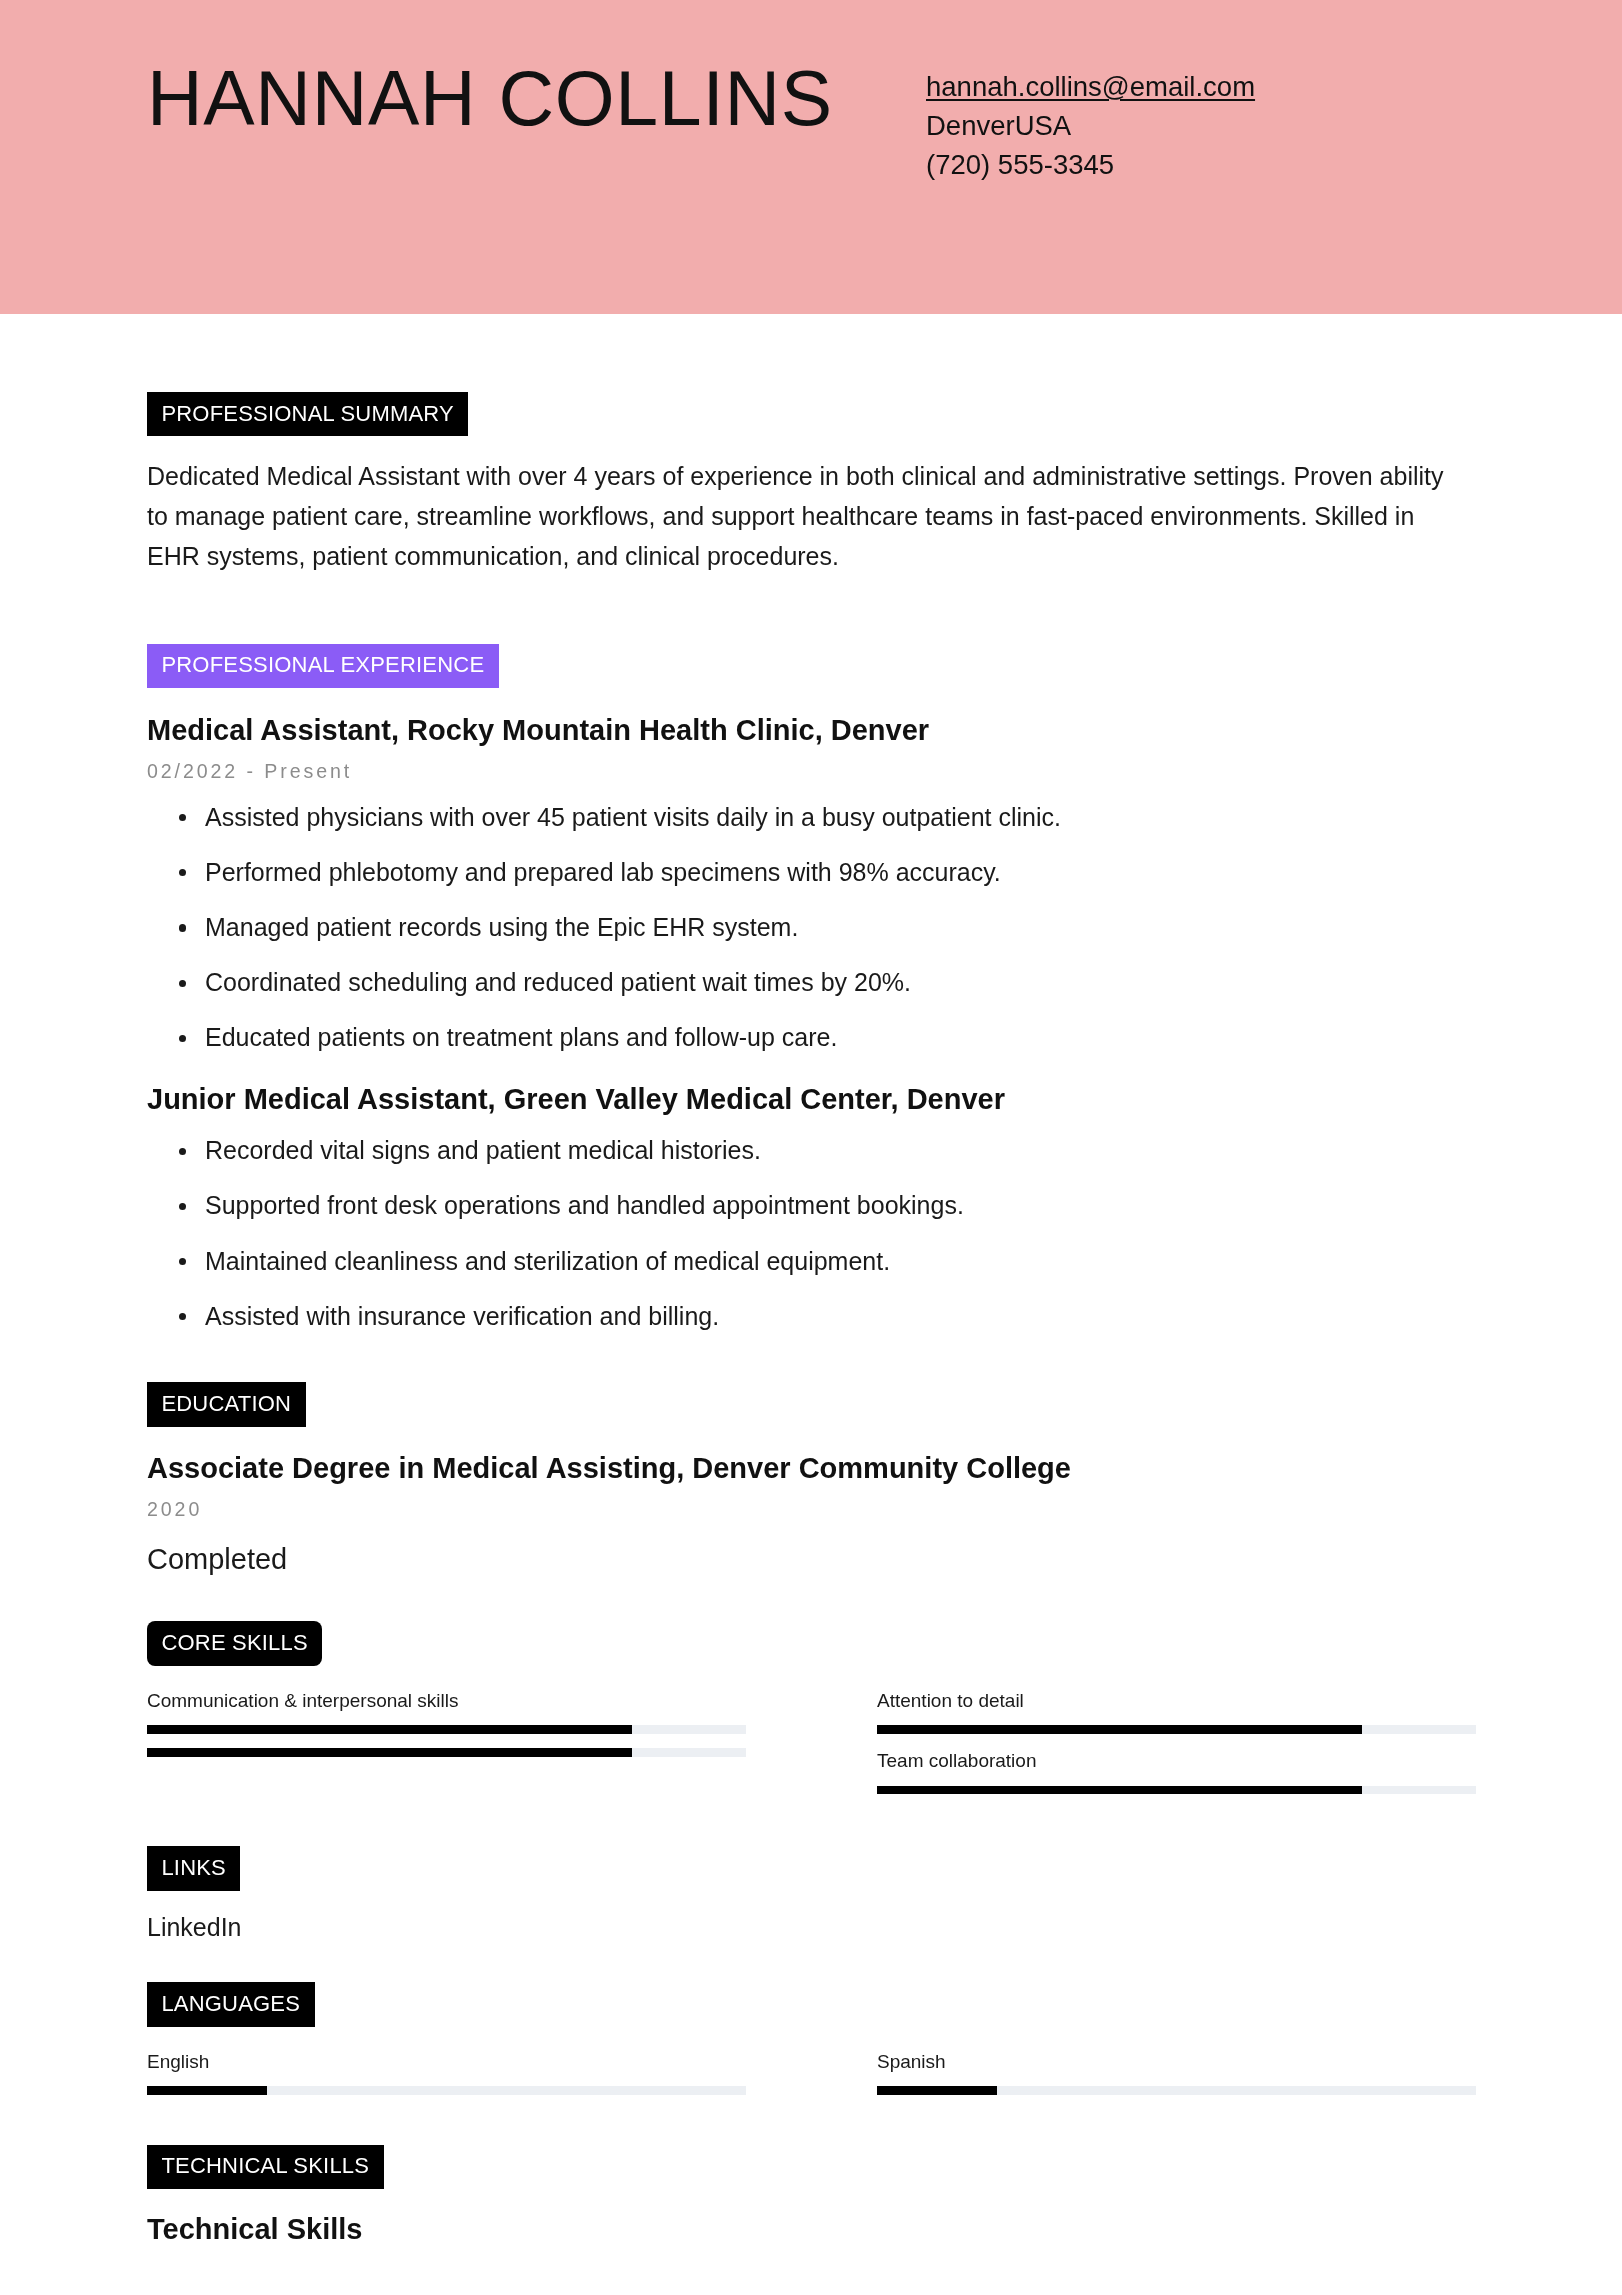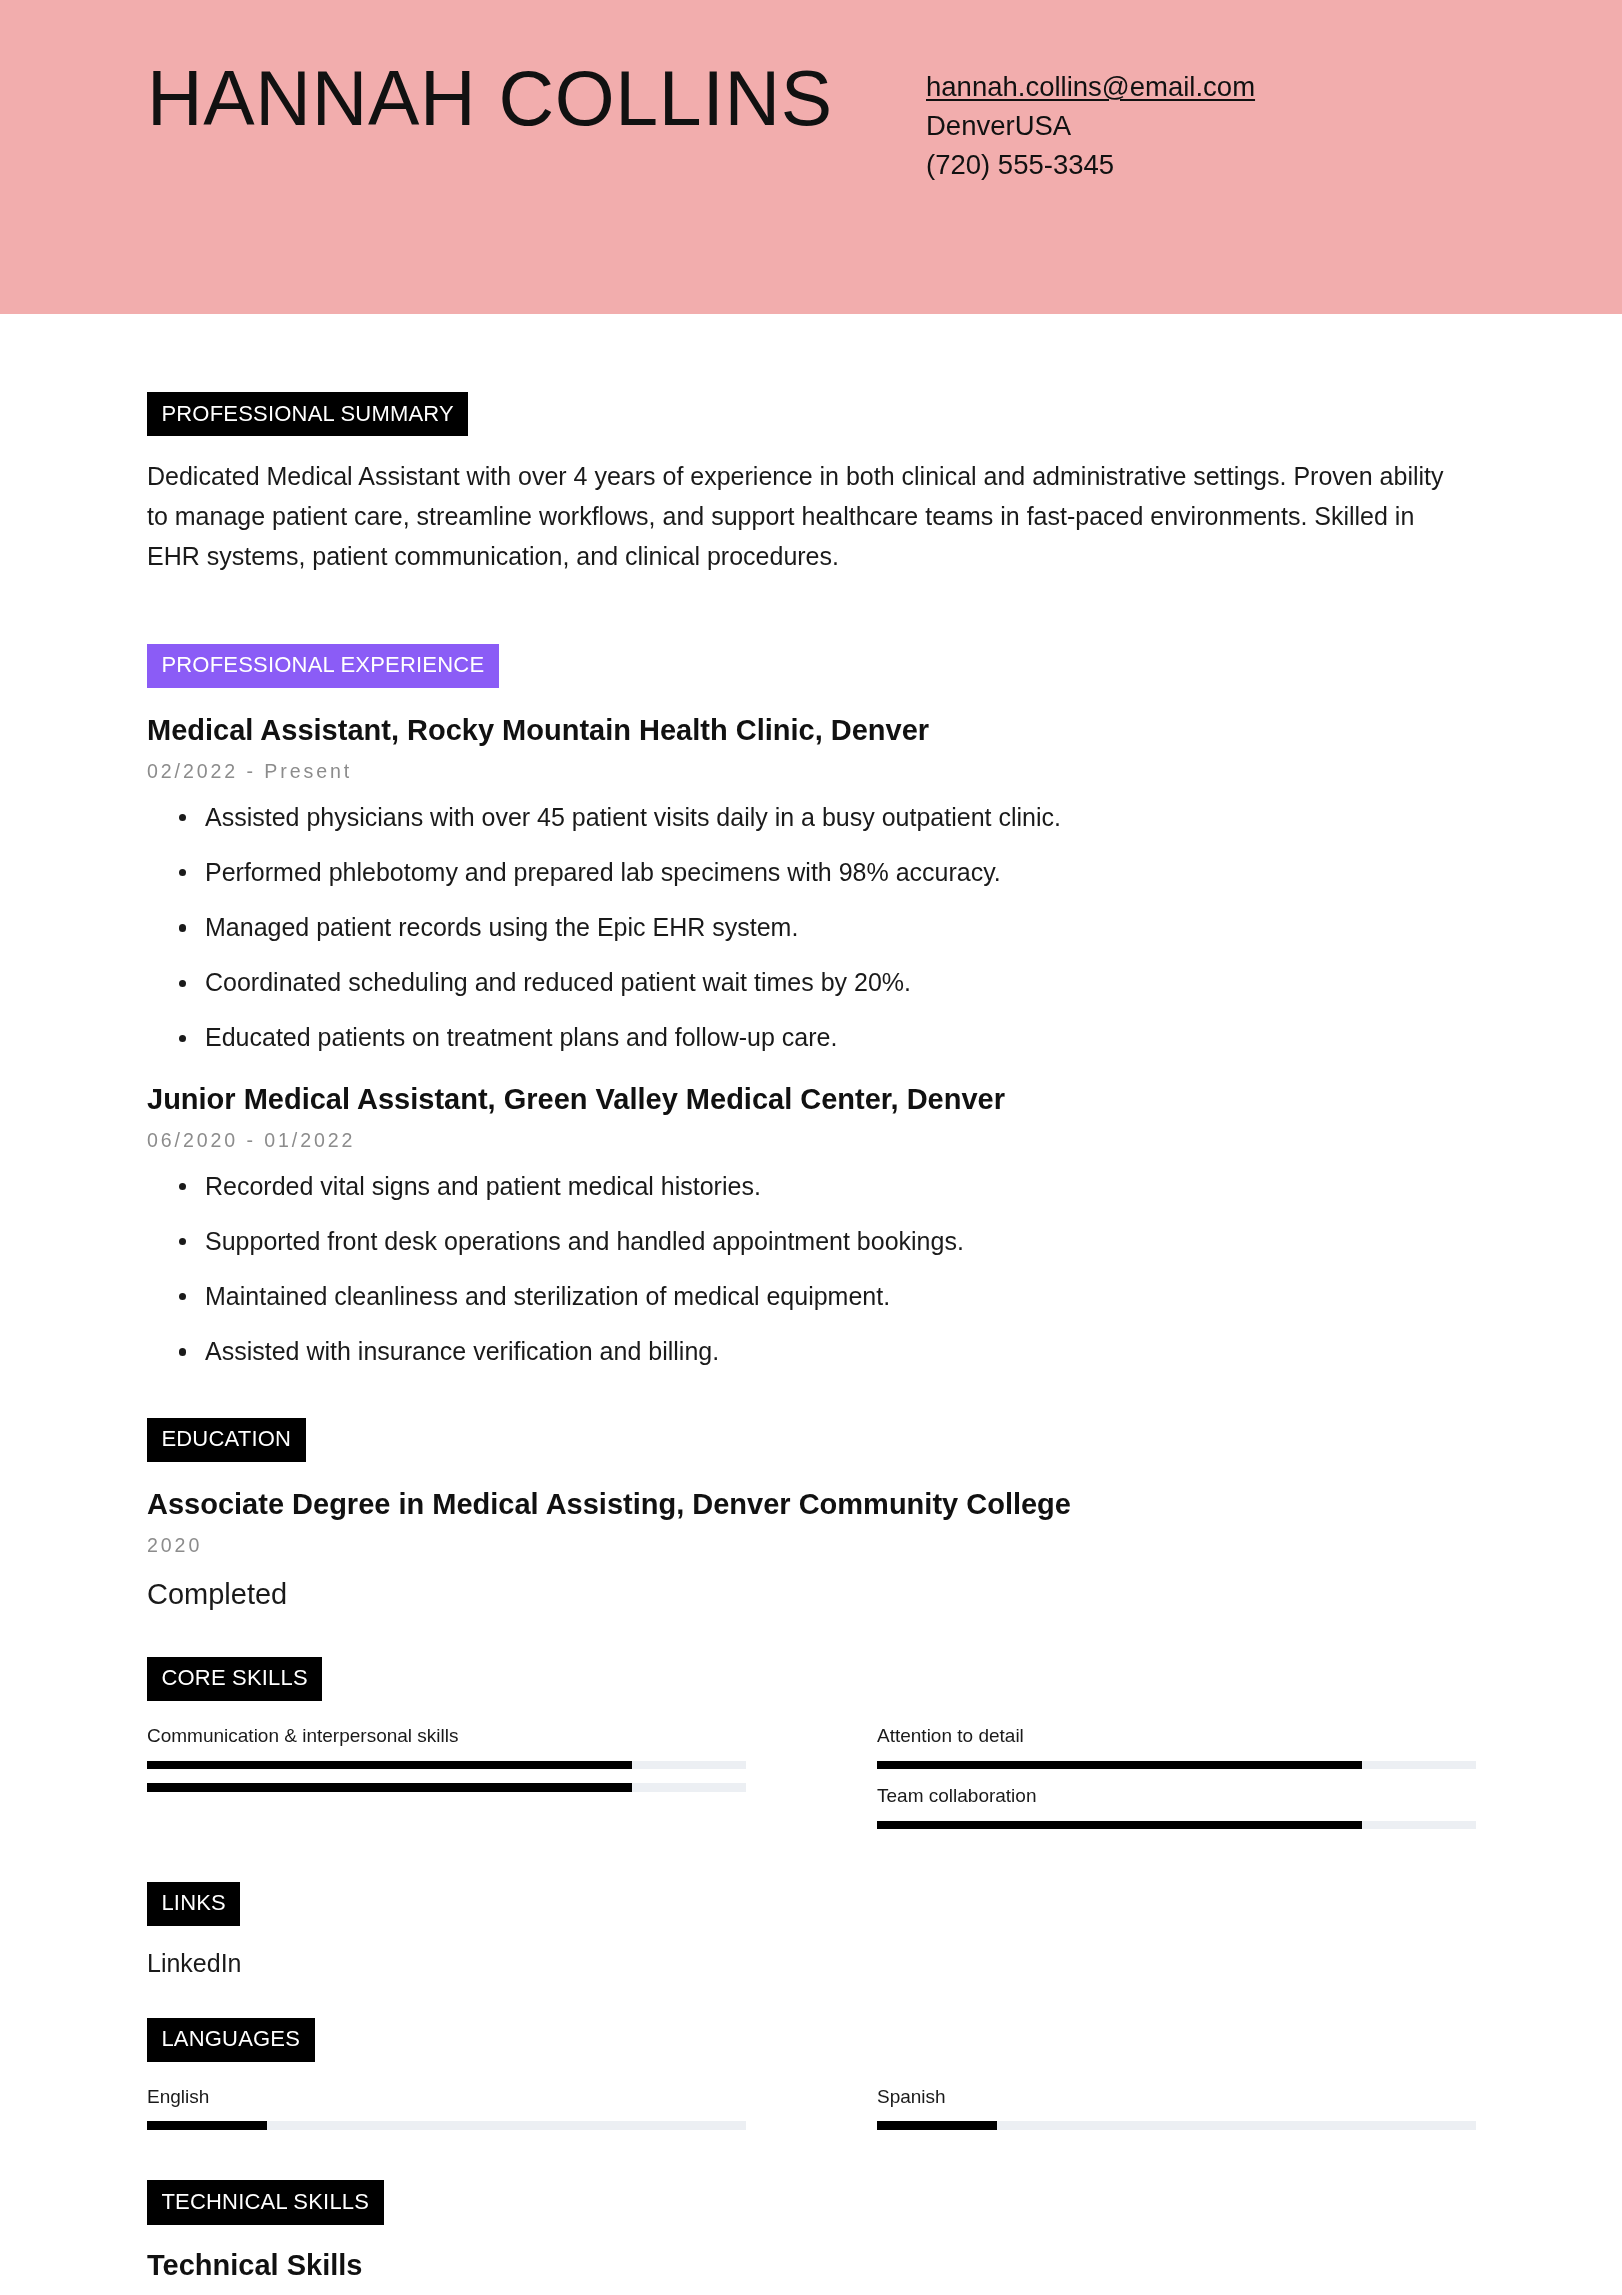--- a/index.html
+++ b/index.html
@@ -219,41 +219,40 @@
         <li>Assisted physicians with over 45 patient visits daily in a busy outpatient clinic.</li>
         <li>Performed phlebotomy and prepared lab specimens with 98% accuracy.</li>
         <li>Managed patient records using the Epic EHR system.</li>
         <li>Coordinated scheduling and reduced patient wait times by 20%.</li>
         <li>Educated patients on treatment plans and follow-up care.</li>
       </ul>
     </div>
 
     <div>
       <div class="job-title tight">Junior Medical Assistant, Green Valley Medical Center, Denver</div>
-      <div class="job-date" style="color: rgb(140, 140, 140);">06/2020 - 01/2022</div>
       <ul class="bullets">
         <li>Recorded vital signs and patient medical histories.</li>
         <li>Supported front desk operations and handled appointment bookings.</li>
         <li>Maintained cleanliness and sterilization of medical equipment.</li>
         <li>Assisted with insurance verification and billing.</li>
       </ul>
     </div>
   </div>
 
   <div class="section sec-sp-edu">
     <span class="badge" style="background: rgb(0, 0, 0); color: rgb(255, 255, 255);">EDUCATION</span>
     <div>
       <div class="edu-title">Associate Degree in Medical Assisting, Denver Community College</div>
       <div class="edu-date" style="color: rgb(140, 140, 140);">2020</div>
       <div class="edu-status">Completed</div>
     </div>
   </div>
 
   <div class="section sec-sp-core">
-    <span class="badge" style="background: rgb(0, 0, 0); color: rgb(255, 255, 255);">CORE SKILLS</span>
+    <span class="badge" style="background: rgb(0, 0, 0); color: rgb(255, 255, 255); border-radius: 8px;">CORE SKILLS</span>
     <div class="bar-grid">
       <div class="bar-item">
         <div class="bar-label">Communication &amp; interpersonal skills</div>
         <div class="bar-track" style="background: rgb(236, 239, 243);">
           <div class="bar-fill" style="width: 81%; background: rgb(0, 0, 0);"></div>
         </div>
       </div>
       <div class="bar-item">
         <div class="bar-label">Attention to detail</div>
         <div class="bar-track" style="background: rgb(236, 239, 243);">

